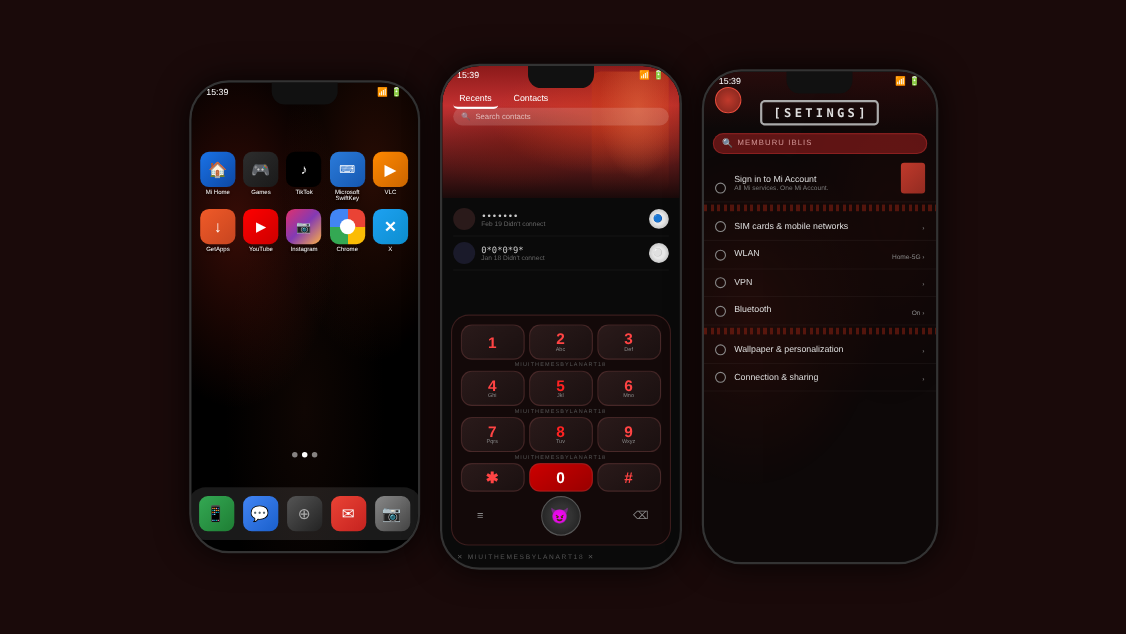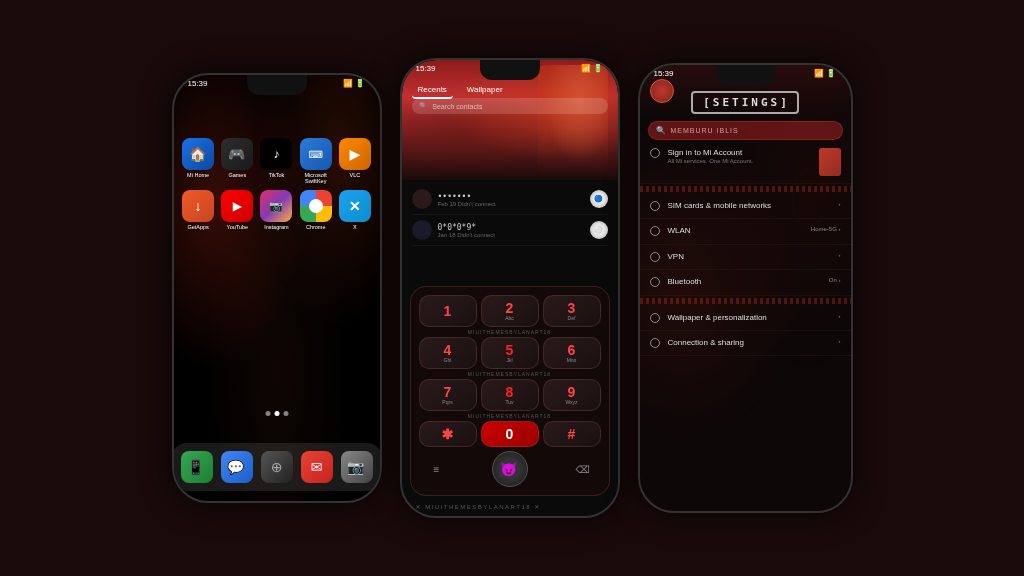--- a/index.html
+++ b/index.html
@@ -419,21 +419,21 @@
     .settings-list {
       position: absolute;
       top: 76px;
       left: 0; right: 0;
       bottom: 0;
       overflow: hidden;
     }
 
     .settings-item {
       display: flex;
-      align-items: flex-start;
+      align-items: flex-end;
       padding: 7px 10px;
       border-bottom: 1px solid rgba(255,255,255,0.04);
       gap: 8px;
       position: relative;
     }
 
     .settings-item-radio {
       width: 10px; height: 10px;
       border-radius: 50%;
       border: 1.5px solid #888;
@@ -589,21 +589,21 @@
           </div>
         </div>
 
         <div class="status-bar">
           <span>15:39</span>
           <span>📶 🔋</span>
         </div>
 
         <div class="phone-tabs">
           <div class="phone-tab active">Recents</div>
-          <div class="phone-tab">Wallpaper</div>
+          <div class="phone-tab">Contacts</div>
         </div>
 
         <div class="search-bar-phone">
           <span>🔍</span>
           <span>Search contacts</span>
         </div>
 
         <div class="recent-calls">
           <div class="call-item">
             <div class="call-avatar" style="background:#2a1a1a;"></div>

